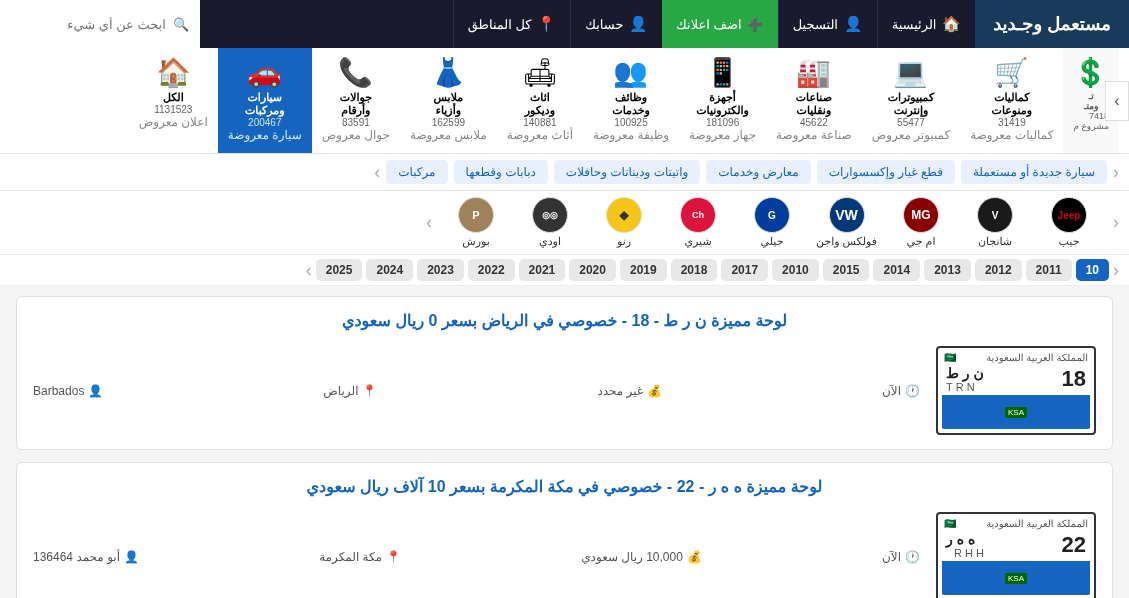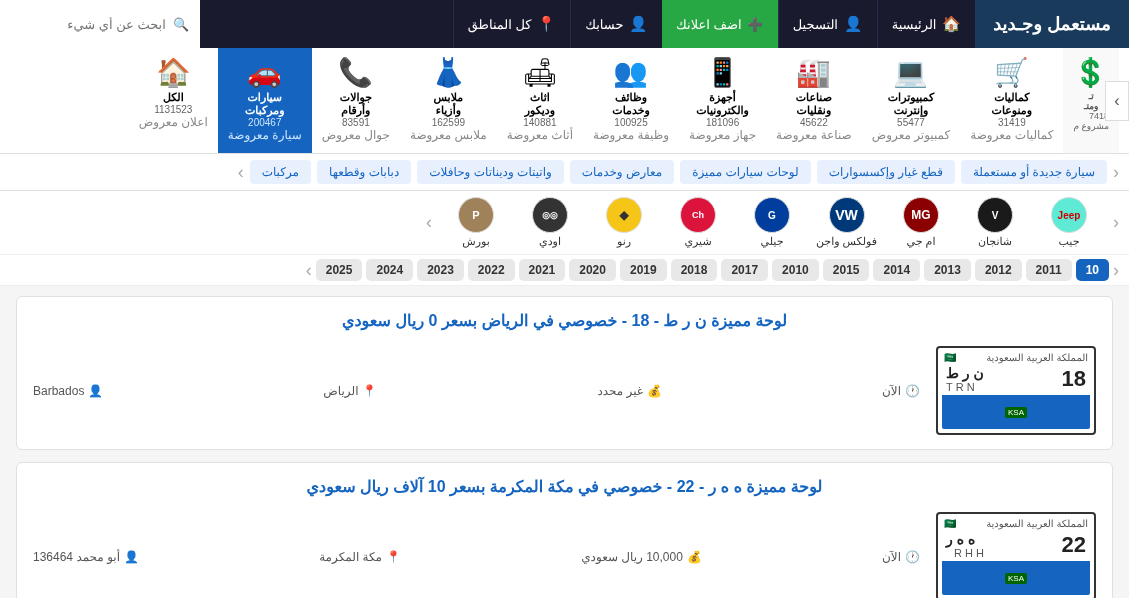--- a/index.html
+++ b/index.html
@@ -31,21 +31,21 @@
     .cat-label { font-size: 12px; color: #888; }
 
     
     .sub-nav { background: #fff; border-bottom: 1px solid #e0e0e0; display: flex; gap: 6px; padding: 6px 10px; flex-wrap: nowrap; overflow: hidden; position: relative; }
     .sub-nav-item { background: #e8f0fe; color: #1565c0; border-radius: 4px; padding: 5px 12px; font-size: 12px; cursor: pointer; white-space: nowrap; }
     .sub-nav-arrow { color: #aaa; font-size: 18px; display: flex; align-items: center; cursor: pointer; }
 
     
     .brand-bar { background: #fff; border-bottom: 1px solid #eee; display: flex; align-items: center; padding: 6px 10px; gap: 14px; overflow: hidden; position: relative; }
     .brand-item { display: flex; flex-direction: column; align-items: center; gap: 2px; cursor: pointer; min-width: 60px; }
-    .brand-logo { width: 36px; height: 36px; border-radius: 50%; background: #5eead4; display: flex; align-items: center; justify-content: center; font-size: 10px; font-weight: bold; color: #333; border: 1px solid #ddd; }
+    .brand-logo { width: 36px; height: 36px; border-radius: 50%; background: #000000; display: flex; align-items: center; justify-content: center; font-size: 10px; font-weight: bold; color: #333; border: 1px solid #ddd; }
     .brand-name { font-size: 11px; color: #333; text-align: center; }
     .brand-arrow { color: #aaa; font-size: 18px; cursor: pointer; }
 
     
     .year-bar { background: #fff; border-bottom: 1px solid #eee; display: flex; align-items: center; padding: 4px 10px; gap: 4px; overflow: hidden; }
     .year-item { background: #e8e8e8; border-radius: 5px; padding: 4px 10px; font-size: 12px; cursor: pointer; white-space: nowrap; color: #333; font-weight: bold; }
     .year-item.active { background: #1565c0; color: #fff; }
     .year-arrow { color: #aaa; font-size: 18px; cursor: pointer; }
 
     
@@ -167,21 +167,20 @@
       <div class="cat-label">اعلان معروض</div>
     </div>
   </div>
   <div class="cat-arrow cat-arrow-right">›</div>
 </div>
 
 <div class="sub-nav">
   <div class="sub-nav-arrow">‹</div>
   <div class="sub-nav-item">سيارة جديدة أو مستعملة</div>
   <div class="sub-nav-item">قطع غيار وإكسسوارات</div>
-  <div class="sub-nav-item">لوحات سيارات مميزة</div>
   <div class="sub-nav-item">معارض وخدمات</div>
   <div class="sub-nav-item">واتيتات وديناتات وحافلات</div>
   <div class="sub-nav-item">دبابات وقطعها</div>
   <div class="sub-nav-item">مركبات</div>
   <div class="sub-nav-arrow">›</div>
 </div>
 
 <div class="brand-bar">
   <div class="brand-arrow">‹</div>
   <div class="brand-item">

